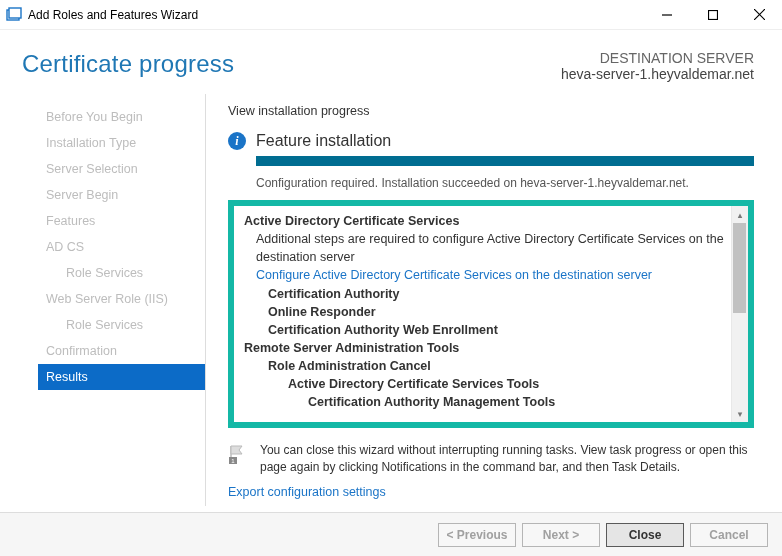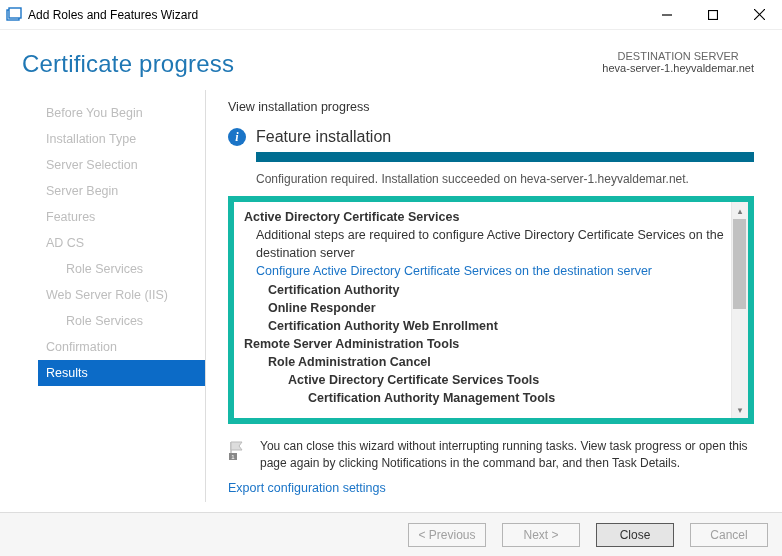--- a/index.html
+++ b/index.html
@@ -8,21 +8,21 @@
 
     
     .titlebar { height:30px; display:flex; align-items:center; padding:0 0 0 6px; border-bottom:1px solid #eee; }
     .titlebar .app-icon { width:16px; height:16px; margin-right:6px; }
     .titlebar .title { font-size:12px; color:#000; flex:1; }
     .sys-btn { width:46px; height:30px; display:flex; align-items:center; justify-content:center; font-size:12px; color:#333; }
 
     
     .header-row { display:flex; justify-content:space-between; align-items:flex-start; padding:20px 28px 12px 22px; }
     .page-title { font-size:24px; font-weight:300; color:#1f77b4; letter-spacing:0.2px; }
-    .dest { text-align:center; font-size:11px; color:#444; }
+    .dest { text-align:right; font-size:14px; color:#444; }
     .dest .l1 { color:#666; }
 
     
     .main { display:flex; height:412px; padding-left:22px;margin-left:16px; }
 
     
     .sidebar { width:168px; border-right:1px solid #ddd; padding-top:10px; }
     .side-item { font-size:12.5px; color:#bdbdbd; padding:6px 8px 6px 8px; white-space:nowrap; }
     .side-item.indent { padding-left:28px; }
     .side-item.active { background:#0c6bc7; color:#fff; }
@@ -48,21 +48,21 @@
     .scroll-track { position:absolute; right:0; top:0; bottom:0; width:17px; background:#f1f1f1; border-left:1px solid #e8e8e8; }
     .scroll-arrow { height:17px; display:flex; align-items:center; justify-content:center; color:#777; font-size:9px; }
     .scroll-thumb { position:absolute; right:2px; top:17px; width:13px; height:90px; background:#c1c1c1; }
 
     
     .note-row { display:flex; gap:12px; margin:14px 0 8px 0; font-size:12px; color:#333; line-height:1.45; }
     .flag-icon { width:20px; height:20px; flex-shrink:0; margin-top:2px; }
     .export-link { font-size:12.5px; color:#1a74c7; }
 
     
-    .footer { position:absolute; left:0; right:0; bottom:0; height:44px; border-top:1px solid #ddd; background:#f6f6f6; display:flex; justify-content:flex-end; align-items:center; gap:16px; padding:0 14px; }
+    .footer { position:absolute; left:0; right:0; bottom:0; height:44px; border-top:1px solid #ddd; background:#f6f6f6; display:flex; justify-content:flex-end; align-items:center; gap:6px; padding:0 14px;font-weight:bold; }
     .btn { width:78px; height:24px; font-size:12px; border:1px solid #b5b5b5; background:#f3f3f3; color:#333; display:flex; align-items:center; justify-content:center; }
     .btn.disabled { color:#a0a0a0; background:#f7f7f7; }
     .btn.primary { border:1.5px solid #5a5a5a; background:#e5e5e5; }
   </style>
 </head>
 <body>
 
 <div class="window">
 
   <div class="titlebar">

